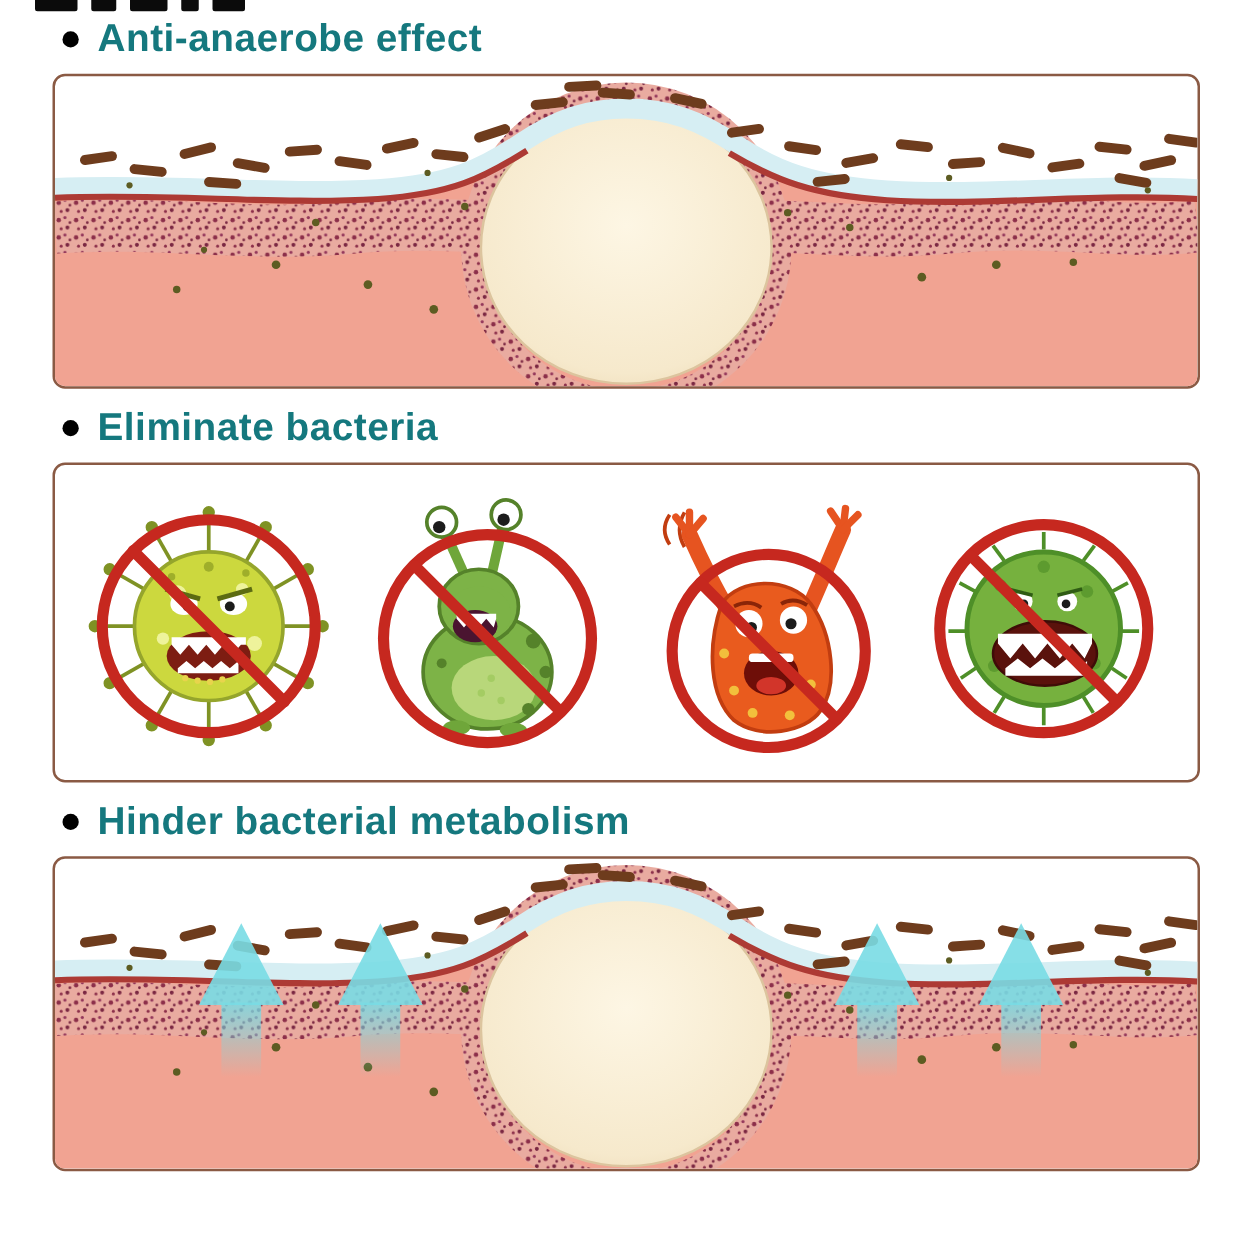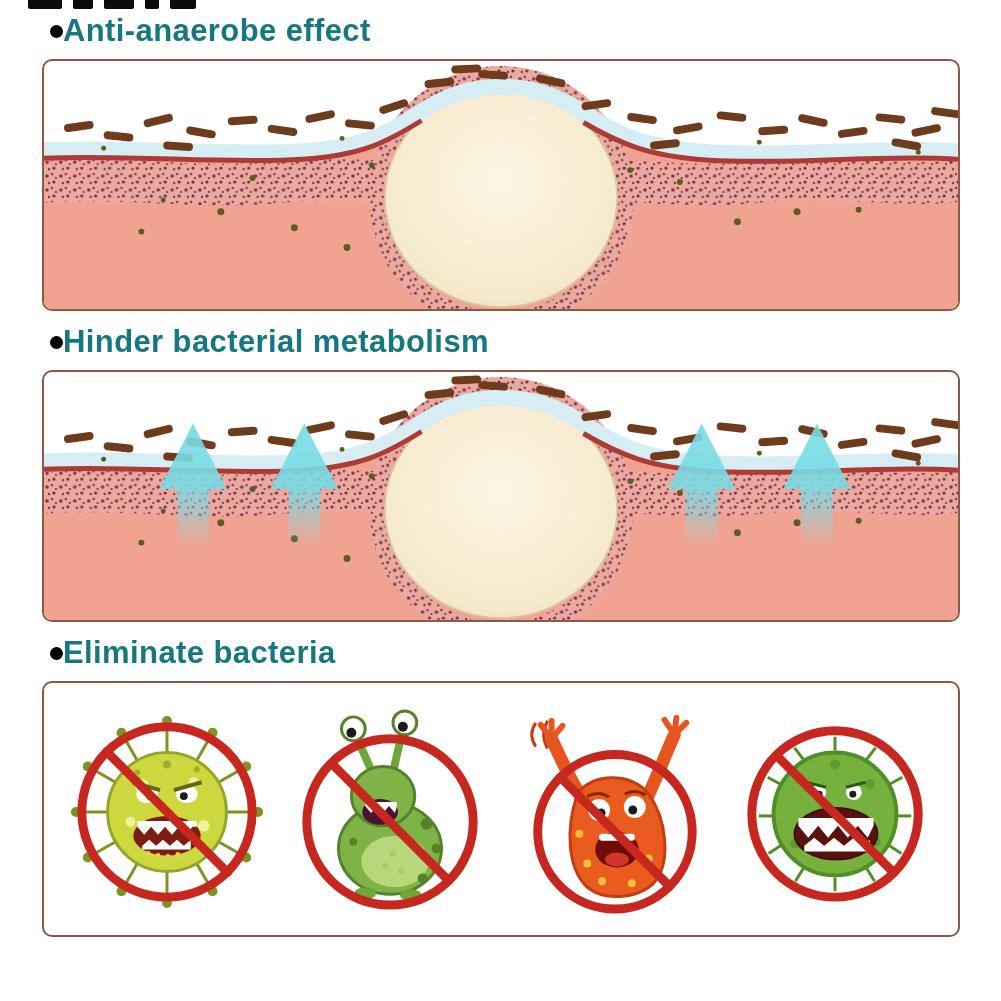--- a/index.html
+++ b/index.html
@@ -11,21 +11,21 @@
   }
   .page{padding:0 41px 0 42px;position:relative;}
   .remnant{position:absolute;top:0;left:28px;height:9px;display:flex;gap:11px;}
   .remnant span{background:#0b0b0b;height:9px;display:block;border-radius:0 0 2px 2px;}
   .remnant span:nth-child(1){width:34px;}
   .remnant span:nth-child(2){width:20px;}
   .remnant span:nth-child(3){width:30px;}
   .remnant span:nth-child(4){width:14px;}
   .remnant span:nth-child(5){width:26px;}
 
-  .sec-header{display:flex;align-items:center;margin:13px 0 10px 8px;height:36px;}
+  .sec-header{display:flex;align-items:center;gap:15px;margin:13px 0 10px 8px;height:36px;}
   .bullet{width:13px;height:13px;background:#000;border-radius:50%;flex:0 0 auto;}
   .sec-title{color:#15787e;font-size:31px;font-weight:600;margin:0;letter-spacing:.4px;}
 
   .panel{
     border:2px solid #8a5a44;border-radius:10px;background:#ffffff;
     overflow:hidden;box-sizing:border-box;
   }
   .panel.skin{height:252px;}
   .skin-svg{width:100%;height:100%;display:block;}
 
@@ -151,35 +151,20 @@
     <div class="panel skin">
       <svg class="skin-svg" viewBox="0 0 920 250" preserveAspectRatio="none">
         <use href="#skinIllo"></use>
       </svg>
     </div>
   </section>
 
   <section>
     <div class="sec-header">
       <span class="bullet"></span>
-      <h2 class="sec-title">Hinder bacterial metabolism</h2>
-    </div>
-    <div class="panel skin">
-      <svg class="skin-svg" viewBox="0 0 920 250" preserveAspectRatio="none">
-        <use href="#skinIllo"></use>
-        <g>
-          <use href="#arrowsIllo"></use>
-        </g>
-      </svg>
-    </div>
-  </section>
-
-  <section>
-    <div class="sec-header">
-      <span class="bullet"></span>
       <h2 class="sec-title">Eliminate bacteria</h2>
     </div>
     <div class="panel germs">
 
       <svg class="germ" viewBox="0 0 210 230">
         <g stroke="#7f9224" stroke-width="3" fill="#7f9224">
           <line x1="165" y1="118" x2="197" y2="118"></line>
             <circle cx="197" cy="118" r="3.5"></circle>
           <line x1="157" y1="148" x2="185" y2="164"></line>
             <circle cx="185" cy="164" r="3.5"></circle>
@@ -339,13 +324,28 @@
         <polygon points="74,152 84,144 94,152 104,144 114,152 124,144 134,152 140,146 140,158 74,158" fill="#ffffff"></polygon>
         <g>
           <circle cx="105" cy="120" r="84" fill="none" stroke="#c6281f" stroke-width="9"></circle>
           <line x1="46" y1="61" x2="164" y2="179" stroke="#c6281f" stroke-width="9" stroke-linecap="round"></line>
         </g>
       </svg>
 
     </div>
   </section>
 
+  <section>
+    <div class="sec-header">
+      <span class="bullet"></span>
+      <h2 class="sec-title">Hinder bacterial metabolism</h2>
+    </div>
+    <div class="panel skin">
+      <svg class="skin-svg" viewBox="0 0 920 250" preserveAspectRatio="none">
+        <use href="#skinIllo"></use>
+        <g>
+          <use href="#arrowsIllo"></use>
+        </g>
+      </svg>
+    </div>
+  </section>
+
 </div>
 
 </body></html>

